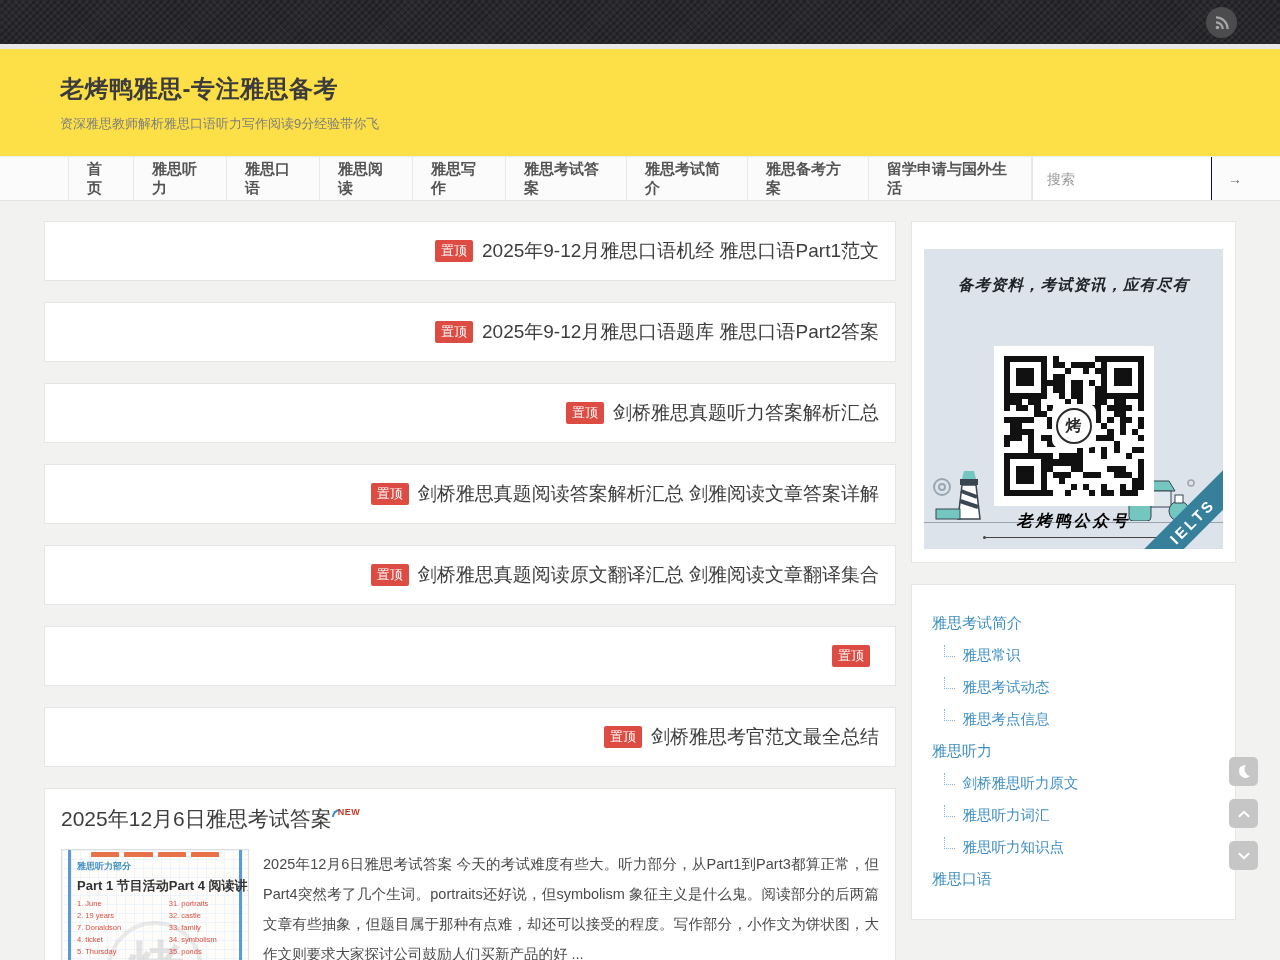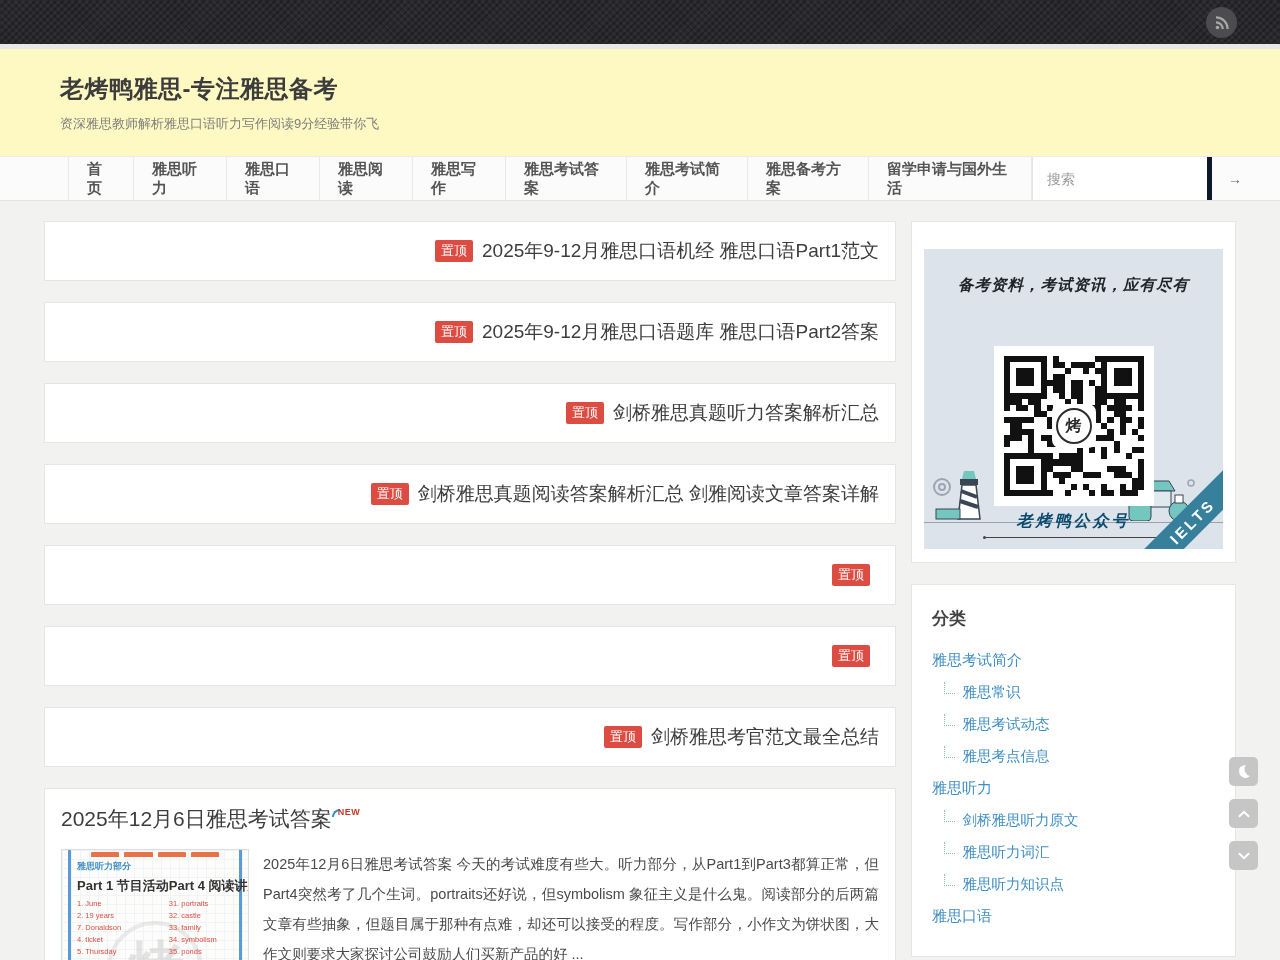--- a/index.html
+++ b/index.html
@@ -9,32 +9,32 @@
   
   .topbar { position:relative; height:44px; background-color:#29282c;
     background-image:
       repeating-linear-gradient(45deg, rgba(255,255,255,.035) 0 2px, transparent 2px 5px),
       repeating-linear-gradient(-45deg, rgba(0,0,0,.25) 0 2px, transparent 2px 5px); }
   .rss-btn { position:absolute; right:43px; top:7px; width:31px; height:31px; border-radius:50%;
              background:#4c4b4e; display:flex; align-items:center; justify-content:center; cursor:pointer; }
   .topbar-strip { height:5px; background:#e8e8e6; }
 
   
-  .site-header { background:#fef9c3; height:107px; padding:24px 0 0 60px; }
+  .site-header { background:#fde047; height:107px; padding:24px 0 0 60px; }
   .site-title { font-size:24px; font-weight:bold; color:#3c3c3c; letter-spacing:.5px; }
   .site-tagline { margin-top:10px; font-size:13px; color:#7d7d7d; }
 
   
   .navbar { display:flex; height:45px; background:#fbfbfb; border-top:1px solid #ececec;
             border-bottom:1px solid #e3e3e3; padding:0 68px; align-items:stretch;justify-content:space-between; }
   .nav-item { display:flex; align-items:center; padding:0 18px; font-size:15px; color:#555;
               font-weight:bold; border-left:1px solid #e8e8e8; cursor:pointer; text-decoration:none; }
   .nav-item:last-of-type { border-right:1px solid #e8e8e8; }
   .nav-spacer { flex:1; }
-  .search-box { width:180px; background:#fff; border-left:1px solid #e5e5e5; border-right:5px solid #0f172a;
+  .search-box { width:180px; background:#fff; border-left:1px solid #e5e5e5; border-right:1px solid #0f172a;
                 display:flex; align-items:center; padding:0 10px 0 14px; }
   .search-box input { border:none; outline:none; flex:1; font-size:14px; color:#444; background:transparent;
                       font-family:inherit; }
   .search-box input::placeholder { color:#9a9a9a; }
   .search-go { border:none; background:none; color:#666; font-size:14px; cursor:pointer; }
 
   
   .content { display:flex; padding:20px 44px 0; gap:15px; align-items:flex-start; }
   .main-col { flex:1; min-width:0; }
   .side-col { width:325px; flex:0 0 325px; }
@@ -86,21 +86,21 @@
   .qr-box { position:absolute; left:50%; top:97px; transform:translateX(-50%); width:160px; height:160px;
             background:#fff; display:flex; align-items:center; justify-content:center; }
   .qr-box svg { width:140px; height:140px; }
   .qr-logo { position:absolute; left:50%; top:50%; transform:translate(-50%,-50%); width:44px; height:44px;
              background:#fff; border-radius:8px; display:flex; align-items:center; justify-content:center; }
   .qr-logo .ring { width:36px; height:36px; border:2px solid #2c2c2c; border-radius:50%;
                    display:flex; align-items:center; justify-content:center; font-size:16px; font-weight:bold;
                    color:#2c2c2c; font-family:"DejaVu Serif","Liberation Serif",serif; }
   .qr-caption { position:absolute; left:0; right:0; top:262px; text-align:center;
                 font-family:"DejaVu Serif","Liberation Serif",serif; font-weight:bold; font-style:italic;
-                font-size:16px; color:#0c4a6e; letter-spacing:3px; }
+                font-size:16px; color:#000000; letter-spacing:3px; }
   .qr-line { position:absolute; left:62px; right:62px; top:288px; border-top:1px solid #444; }
   .qr-line:before,.qr-line:after { content:""; position:absolute; top:-2px; width:3px; height:3px;
                 border-radius:50%; background:#444; }
   .qr-line:before { left:-3px; } .qr-line:after { right:-3px; }
   .ribbon { position:absolute; right:-44px; bottom:14px; width:150px; height:28px; background:#37809c;
             transform:rotate(-45deg); display:flex; align-items:center; justify-content:center;
             color:#fff; font-weight:bold; font-size:15px; letter-spacing:3px; }
   .deco { position:absolute; bottom:28px; }
   .deco.left { left:8px; } .deco.right { right:26px; }
   .ground { position:absolute; left:0; right:0; bottom:26px; border-bottom:1px solid #6b7683; opacity:.6; }
@@ -172,20 +172,21 @@
     <article class="card pinned">
       <span class="badge">置顶</span>
       <h2 class="post-title">剑桥雅思真题听力答案解析汇总</h2>
     </article>
     <article class="card pinned">
       <span class="badge">置顶</span>
       <h2 class="post-title">剑桥雅思真题阅读答案解析汇总 剑雅阅读文章答案详解</h2>
     </article>
     <article class="card pinned">
       <span class="badge">置顶</span>
+      <h2 class="post-title">剑桥雅思真题阅读原文翻译汇总 剑雅阅读文章翻译集合</h2>
     </article>
     <article class="card pinned">
       <span class="badge">置顶</span>
     </article>
     <article class="card pinned">
       <span class="badge">置顶</span>
       <h2 class="post-title">剑桥雅思考官范文最全总结</h2>
     </article>
 
     <article class="card article-card">
@@ -453,21 +454,20 @@
           </div>
         </div>
 
         <div class="qr-caption">老烤鸭公众号</div>
         <div class="qr-line"></div>
         <div class="ribbon">IELTS</div>
       </div>
     </div>
 
     <div class="card cat-card">
-      <h3 class="cat-heading">分类</h3>
       <ul class="cat-list">
         <li>
           <a class="cat-link">雅思考试简介</a></li>
         <li class="cat-child">
           <span class="tree"></span>
           <a class="cat-link">雅思常识</a></li>
         <li class="cat-child">
           <span class="tree"></span>
           <a class="cat-link">雅思考试动态</a></li>
         <li class="cat-child">

